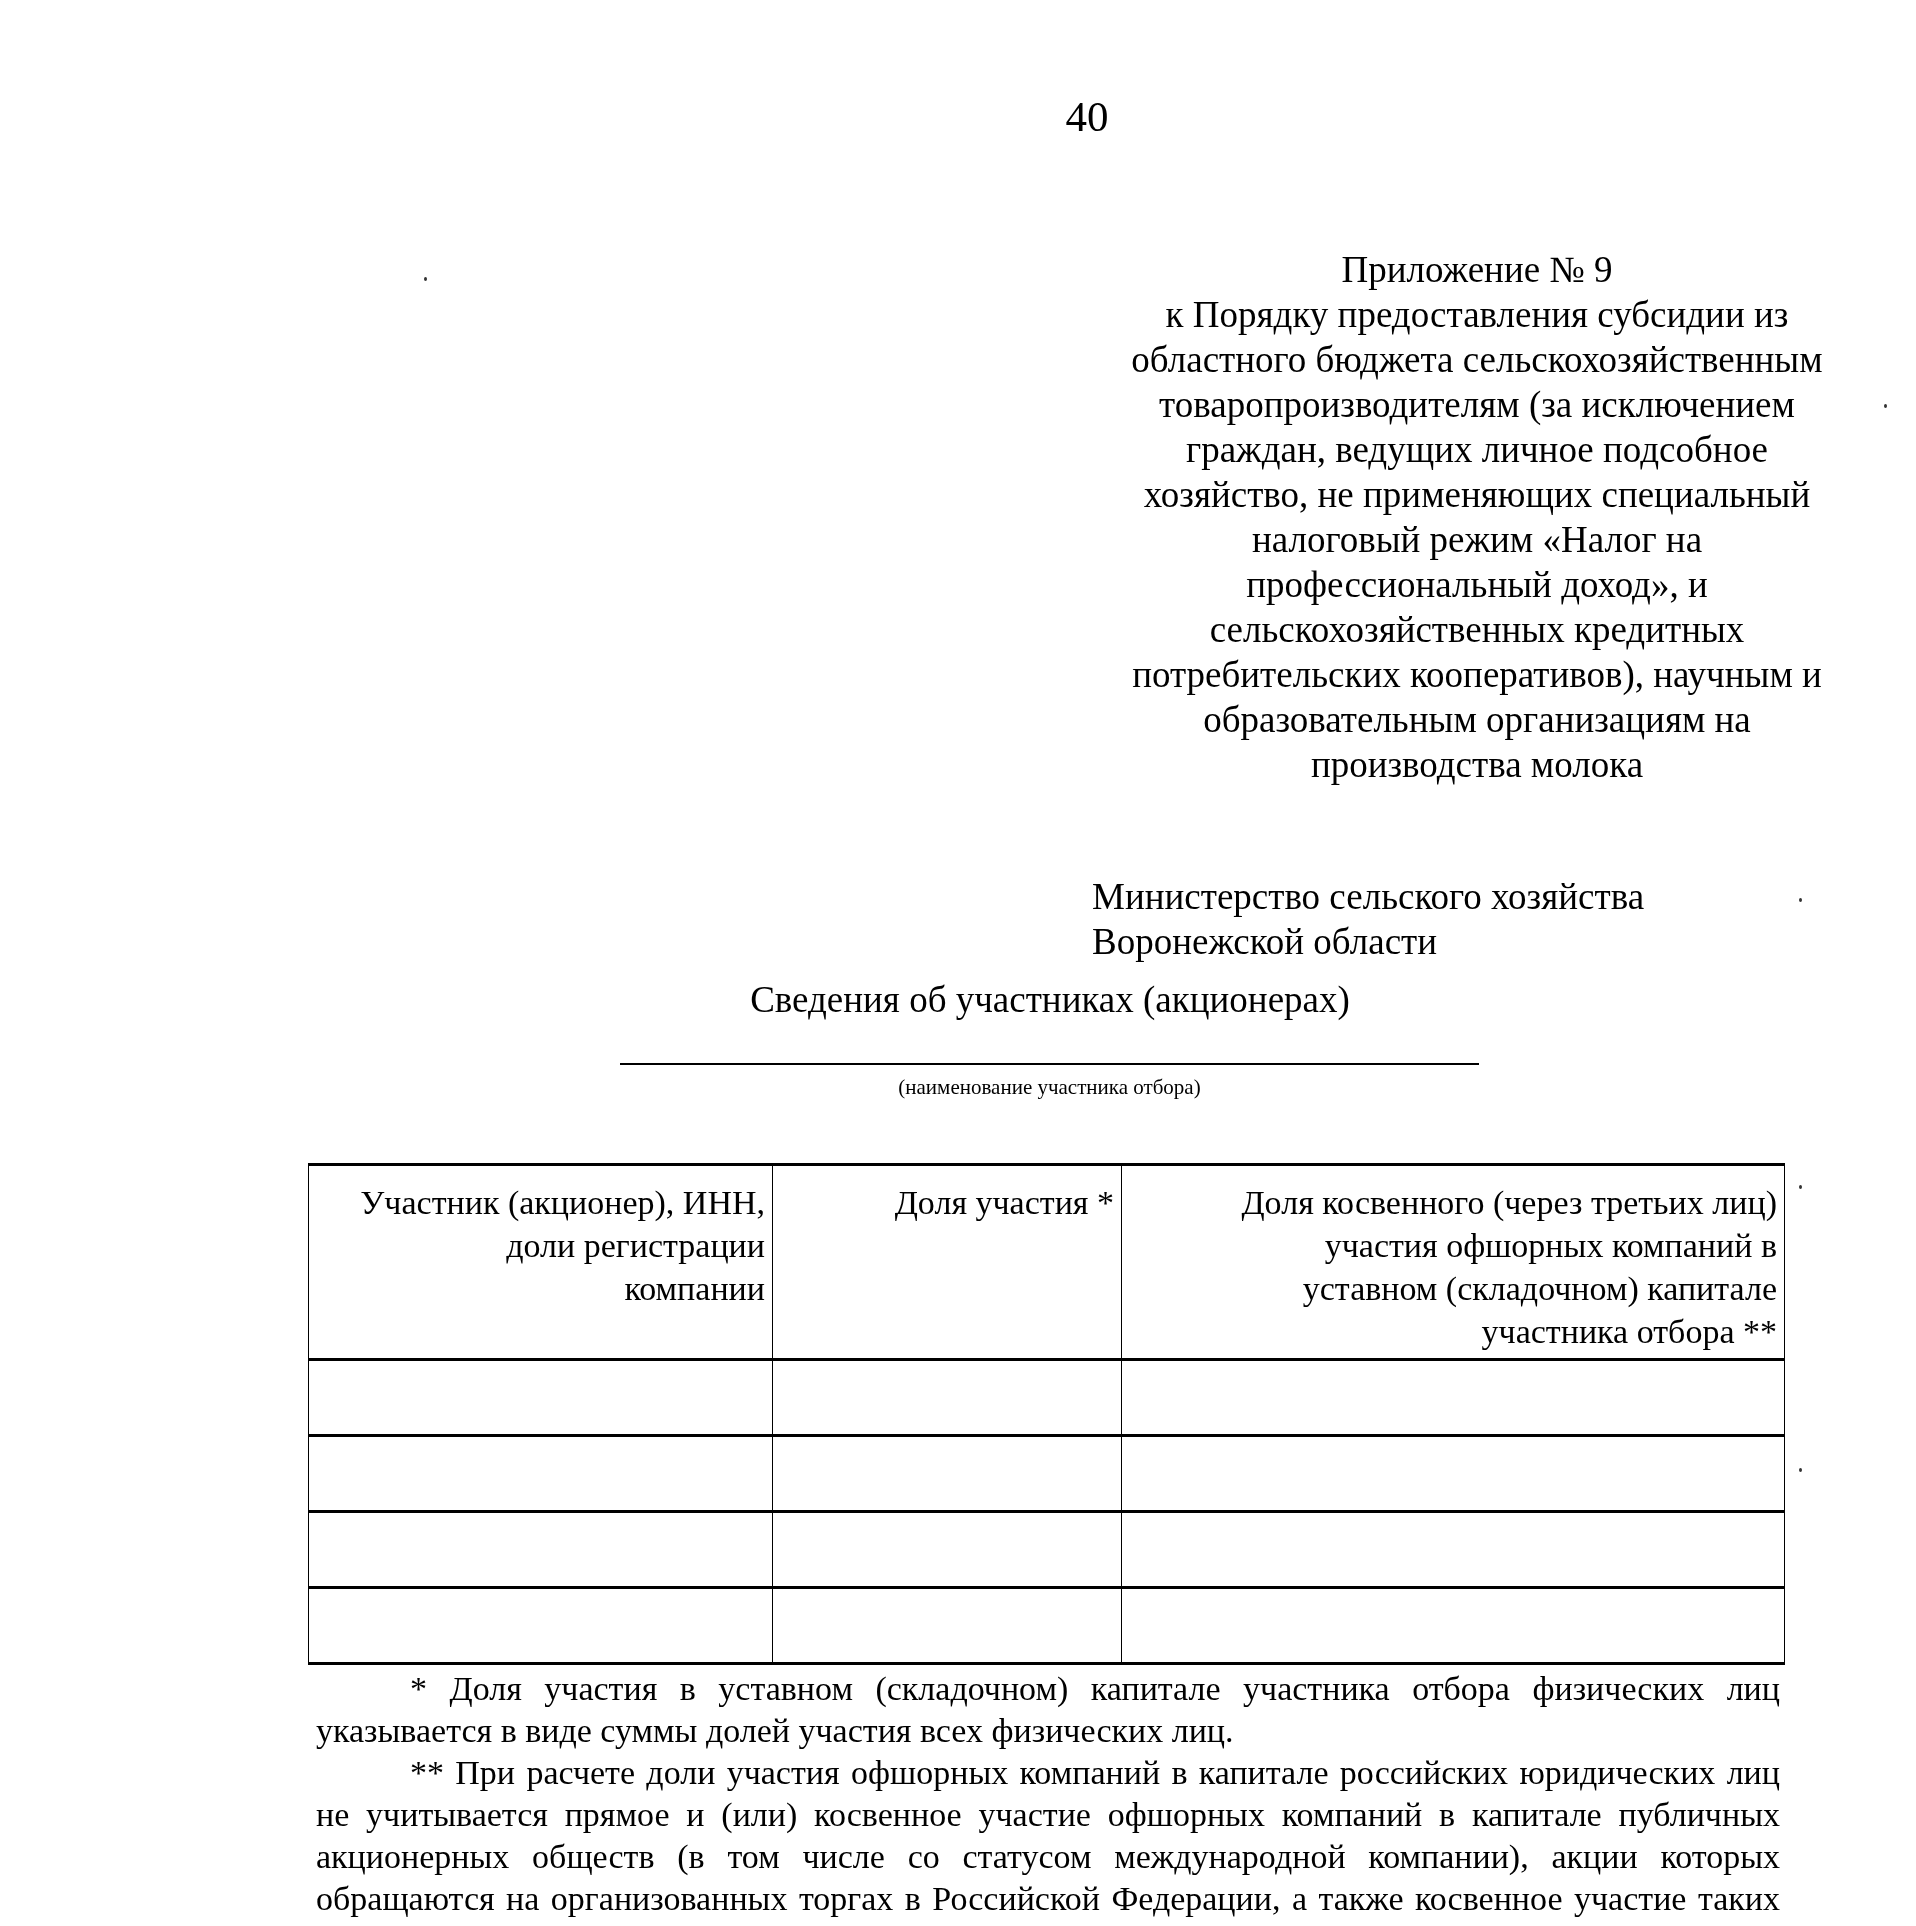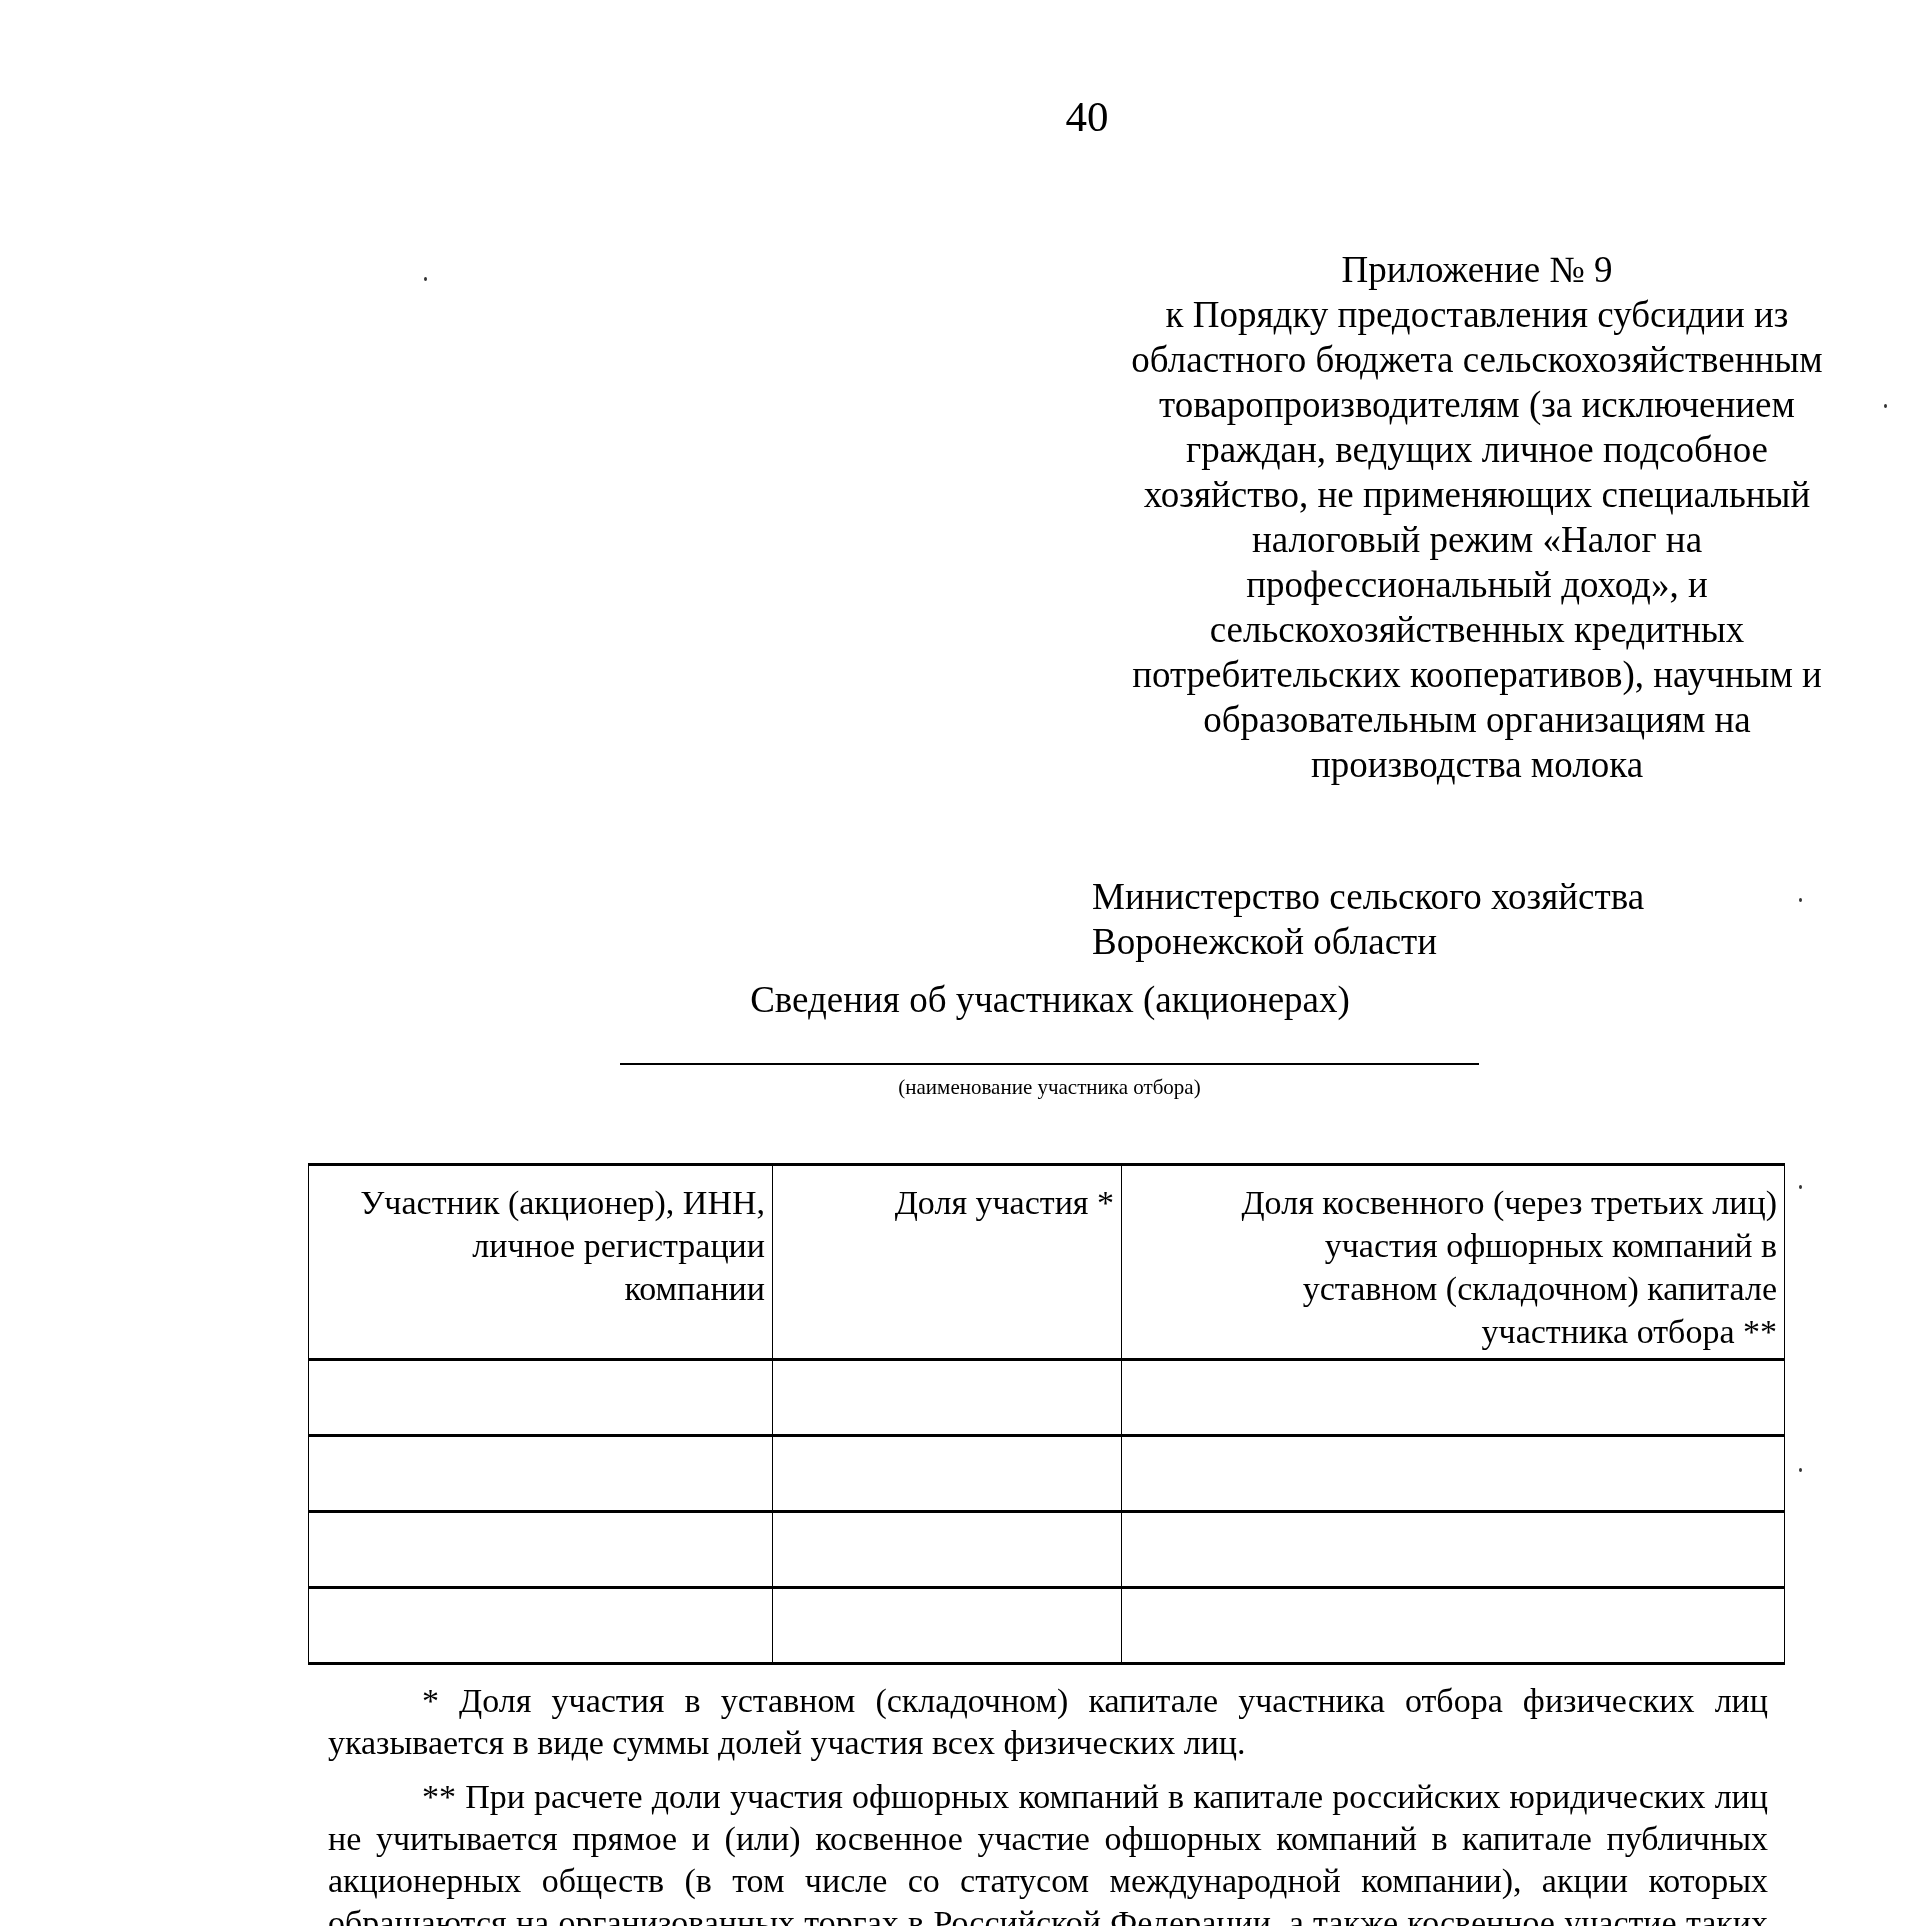--- a/index.html
+++ b/index.html
@@ -51,21 +51,21 @@
     }
     table.participants th span { display: block; padding: 0 7px; }
     table.participants td { height: 73px; }
     col.c1 { width: 464px; }
     col.c2 { width: 349px; }
     col.c3 { width: 663px; }
     .footnotes {
       left: 316px; top: 1668px; width: 1464px;
       font-size: 34px; line-height: 42px; text-align: justify;
     }
-    .footnotes p { margin: 12px; text-indent: 94px; }
+    .footnotes p { margin: 0; text-indent: 94px; }
     .speck { position: absolute; width: 3.1px; height: 3.9px; background: #333; border-radius: 50%; }
   </style>
 </head>
 <body>
 
 <div class="abs page-number">40</div>
 
 <div class="abs appendix">
   <div>Приложение № 9</div>
   <div>к Порядку предоставления субсидии из</div>
@@ -94,21 +94,21 @@
 <table class="participants">
   <colgroup>
     <col class="c1">
       <col class="c2">
       <col class="c3">
   </colgroup>
   <thead>
     <tr>
       <th>
         <span>Участник (акционер), ИНН,</span>
-        <span>личное регистрации</span>
+        <span>доли регистрации</span>
         <span>компании</span>
       </th>
       <th>
         <span>Доля участия *</span>
       </th>
       <th>
         <span>Доля косвенного (через третьих лиц)</span>
         <span>участия офшорных компаний в</span>
         <span>уставном (складочном) капитале</span>
         <span>участника отбора **</span>

